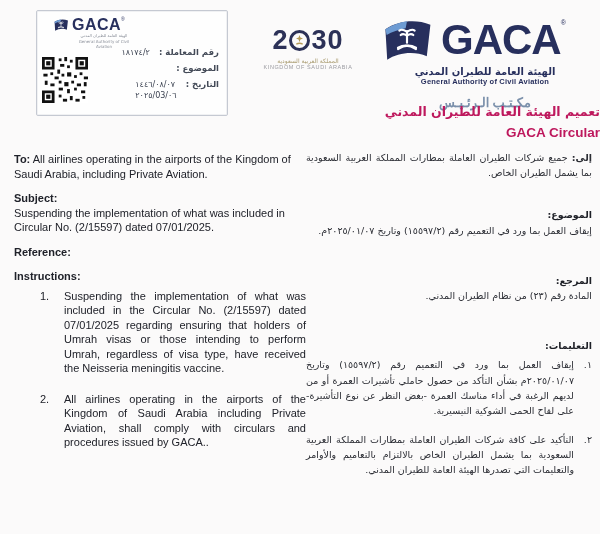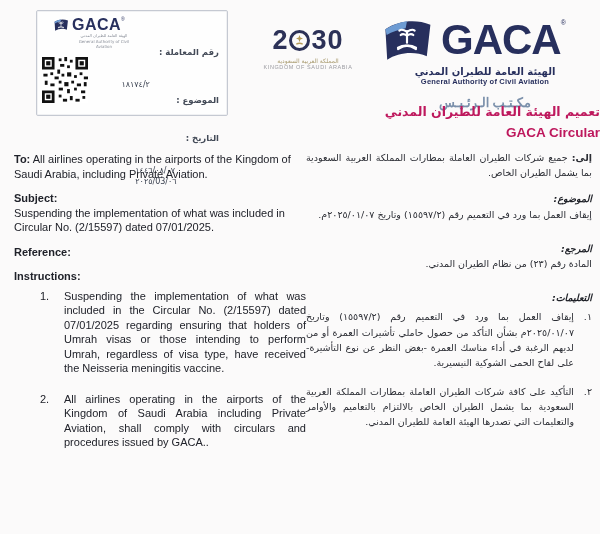--- a/index.html
+++ b/index.html
@@ -13,21 +13,21 @@
   .stamp-logo{position:absolute;left:16px;top:5px;display:flex;align-items:flex-start;gap:3px;}
   .stamp-logo svg{width:16px;height:14px;margin-top:2px;}
   .stamp-word{font-size:16px;font-weight:800;color:#28305e;letter-spacing:.5px;line-height:1;}
   .stamp-reg{font-size:5px;color:#28305e;vertical-align:top;}
   .stamp-logo-subs{position:absolute;left:34px;top:22px;width:66px;text-align:center;
                    font-size:4px;line-height:1.4;color:#8a8f99;font-family:"DejaVu Sans",sans-serif;}
   .stamp-rows{position:absolute;right:8px;top:36px;direction:rtl;
               font-family:"DejaVu Sans",sans-serif;font-size:8.5px;color:#3c4452;}
   .stamp-row{display:flex;gap:9px;margin-bottom:6px;align-items:flex-start;}
   .stamp-row .lbl{font-weight:bold;color:#444b58;white-space:nowrap;}
-  .stamp-row .val{direction:ltr;unicode-bidi:embed;font-size:8px;color:#3a4150;padding-top:.5px;margin-top:32px;}
+  .stamp-row .val{direction:ltr;unicode-bidi:embed;font-size:8px;color:#3a4150;padding-top:.5px;}
   .stamp-row .val div{margin-bottom:2.5px;}
   .qr{position:absolute;left:5px;top:46px;width:46px;height:46px;}
 
   
   .vision{position:absolute;left:243px;top:26px;width:130px;text-align:center;color:#2c3157;}
   .vision-top{display:flex;justify-content:center;align-items:baseline;gap:6px;
               font-size:13px;font-weight:bold;letter-spacing:1.5px;}
   .vision-top .ar{font-family:"DejaVu Sans",sans-serif;letter-spacing:0;font-size:12px;}
   .vision-year{display:flex;align-items:center;justify-content:center;margin-top:1px;
                font-size:27px;font-weight:800;line-height:1;letter-spacing:1px;}
@@ -61,21 +61,21 @@
   .col-en .to-text b{font-weight:bold;margin-top:38px;}
   .col-en .ref-text{padding-left:32px;}
   .en-item{display:flex;gap:10px;padding-left:26px;margin-top:7px;}
   .en-item .num{min-width:14px;}
   .en-item .txt{flex:1;text-align:justify;}
   .en-item.first{margin-top:5px;margin-bottom:16px;}
 
   .col-ar{position:absolute;right:8px;top:150px;width:286px;direction:rtl;text-align:justify;
           font-family:"DejaVu Sans",sans-serif;font-size:9.5px;line-height:1.6;color:#2b2d34;}
   .col-ar p{margin:0;}
-  .col-ar .h{font-weight:bold;margin-top:11px;color:#1e2027;font-style:italic;}
+  .col-ar .h{font-weight:bold;margin-top:27px;color:#1e2027;}
   .ar-item{display:flex;gap:6px;margin-top:4px;}
   .ar-item .num{min-width:12px;}
   .ar-item .txt{flex:1;text-align:justify;}
   .ar-item.first{margin-bottom:14px;}
   .spacer-ar{height:8px;}
 </style>
 </head>
 <body>
 
 <div class="page">

